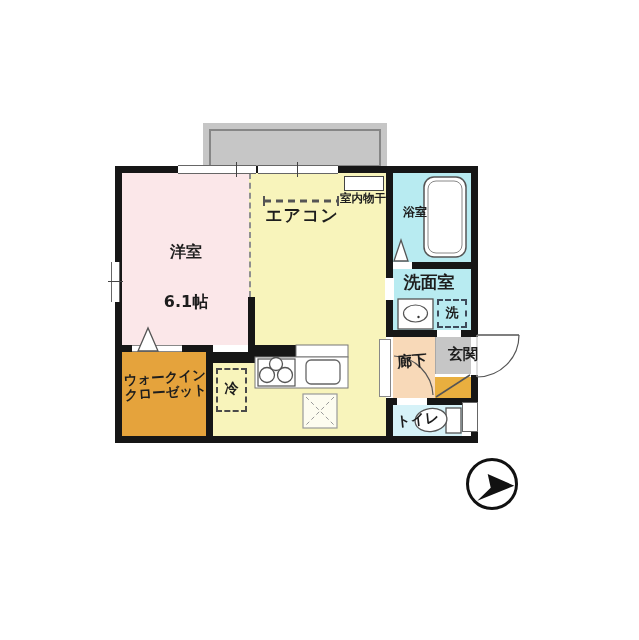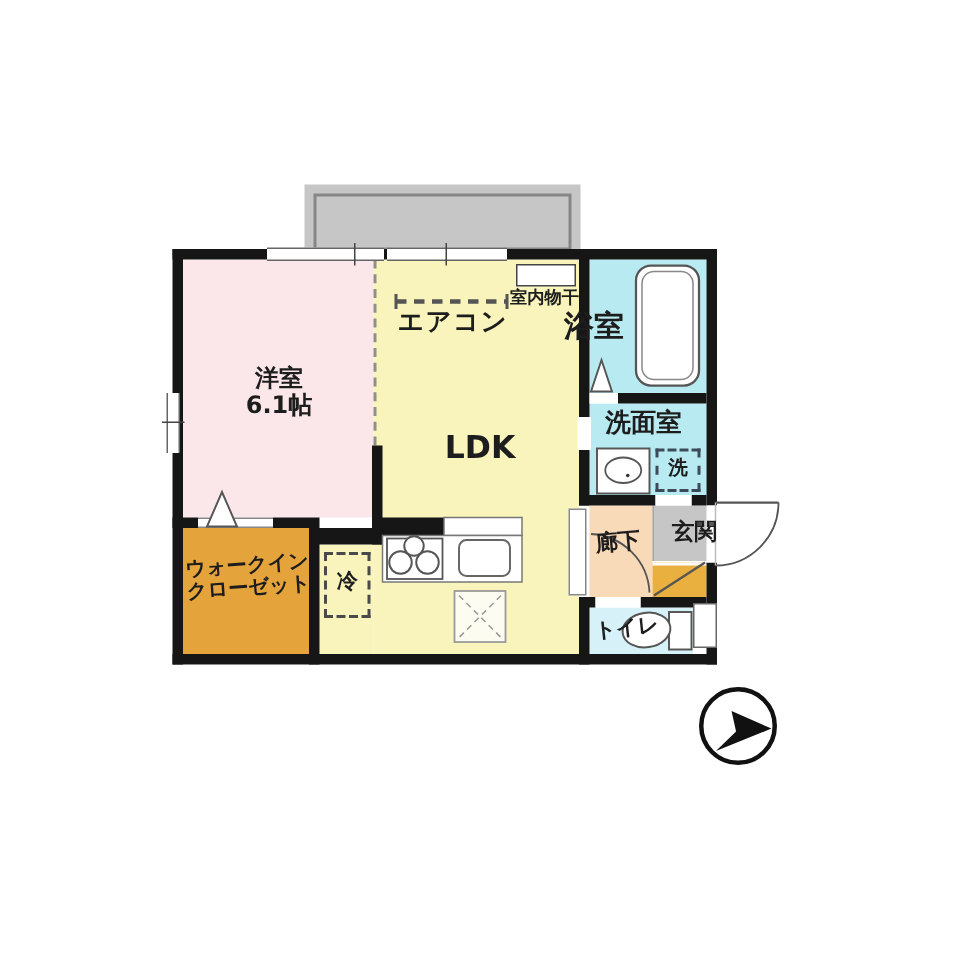--- a/index.html
+++ b/index.html
@@ -139,30 +139,29 @@
     </g>
 
     <g>
       <circle cx="492" cy="484" r="24.5" fill="#ffffff" stroke="#111" stroke-width="3"></circle>
       <polygon points="487.7,474 514.3,485.7 477.3,500.7 490.7,487.7" fill="#111"></polygon>
     </g>
   </svg>
 
   <div class="lbl" style="left:136px;top:243px;width:100px;">
     <div style="font-size:16px;">洋室</div>
-    <div style="font-size:16px;">6.1帖</div>
+    <div style="font-size:16px;margin-top:32px;">6.1帖</div>
   </div>
 
   <div class="lbl" style="left:270px;top:287px;width:100px;">
-    <div style="font-size:21px;">LDK</div>
   </div>
 
   <div class="lbl" style="left:258px;top:206px;width:88px;font-size:17px;letter-spacing:1px;">エアコン</div>
 
-  <div class="lbl" style="left:375px;top:206px;width:42px;font-size:20px;">浴室</div>
+  <div class="lbl" style="left:394px;top:206px;width:42px;font-size:12px;">浴室</div>
 
   <div class="lbl" style="left:396px;top:273px;width:66px;font-size:17px;">洗面室</div>
 
   <div class="lbl" style="left:392px;top:353px;width:40px;font-size:15px;transform:rotate(-5deg);">廊下</div>
 
   <div class="lbl" style="left:436px;top:346px;width:54px;font-size:15px;">玄関</div>
 
   <div class="lbl" style="left:394px;top:412px;width:48px;font-size:14px;transform:rotate(-6deg);">トイレ</div>
 
   <div class="lbl" style="left:124px;top:370px;width:80px;transform:rotate(-4deg);">

